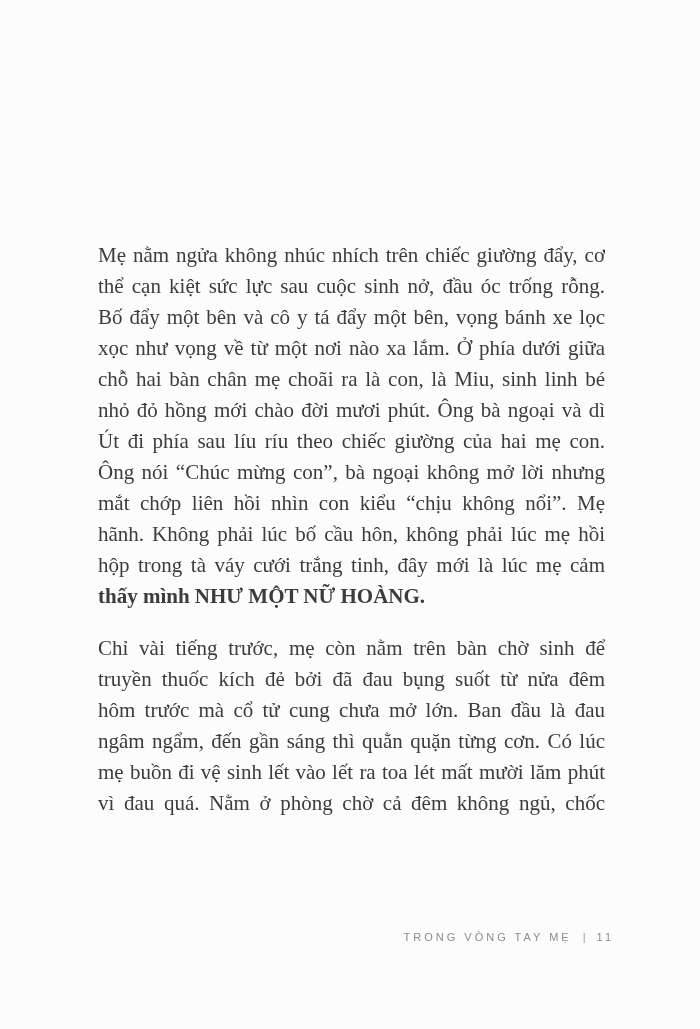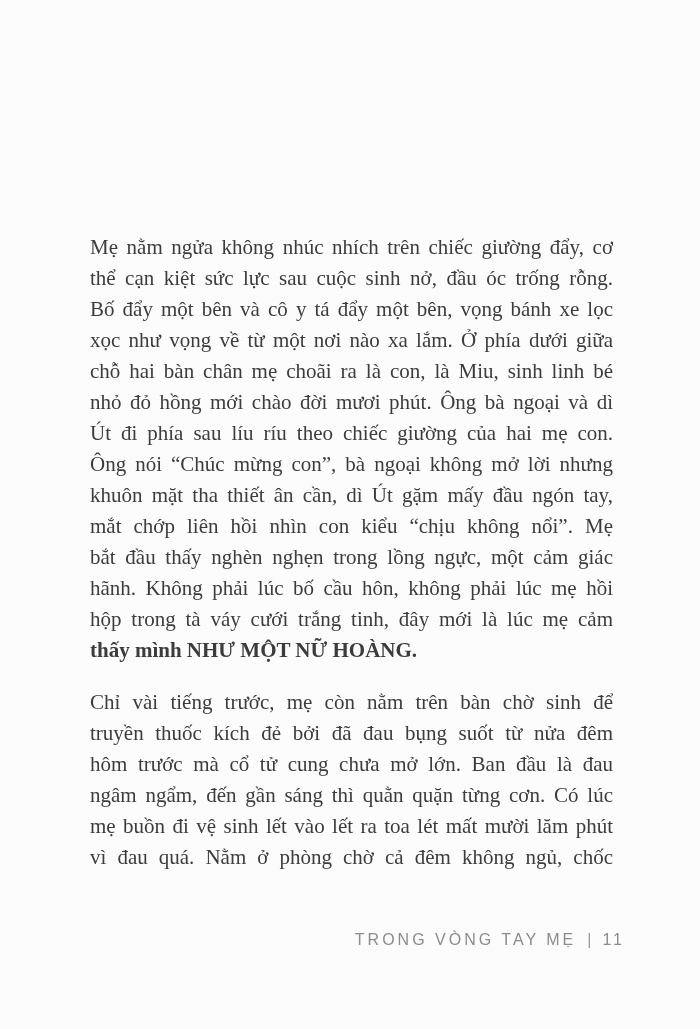--- a/index.html
+++ b/index.html
@@ -18,42 +18,42 @@
   }
   .text-block {
     position: absolute;
     left: 90px;
     top: 232px;
     width: 523px;
     font-size: 21px;
     line-height: 31px;
     color: #3c3c3c;
   }
-  .paragraph { margin: 0; }
+  .paragraph { margin: 8px; }
   .paragraph + .paragraph { margin-top: 21px; }
   .line {
     height: 31px;
     overflow: hidden;
     text-align: justify;
     text-align-last: justify;
   }
   .line-last {
     text-align: left;
     text-align-last: left;
     font-weight: bold;
   }
   .footer {
     position: absolute;
     top: 931px;
-    right: 75px;
+    right: 86px;
     display: flex;
     align-items: center;
     gap: 11px;
     font-family: "Liberation Sans", sans-serif;
-    font-size: 16px;
+    font-size: 11px;
     font-weight: 400;
     letter-spacing: 3px;
     color: #8c8c8c;
     white-space: nowrap;
   }
   .footer .sep {
     color: #9a9a9a;
     font-weight: 300;
     letter-spacing: 0;
   }
@@ -66,23 +66,21 @@
   <div class="text-block">
     <div class="paragraph">
         <div class="line">Mẹ nằm ngửa không nhúc nhích trên chiếc giường đẩy, cơ</div>
         <div class="line">thể cạn kiệt sức lực sau cuộc sinh nở, đầu óc trống rỗng.</div>
         <div class="line">Bố đẩy một bên và cô y tá đẩy một bên, vọng bánh xe lọc</div>
         <div class="line">xọc như vọng về từ một nơi nào xa lắm. Ở phía dưới giữa</div>
         <div class="line">chỗ hai bàn chân mẹ choãi ra là con, là Miu, sinh linh bé</div>
         <div class="line">nhỏ đỏ hồng mới chào đời mươi phút. Ông bà ngoại và dì</div>
         <div class="line">Út đi phía sau líu ríu theo chiếc giường của hai mẹ con.</div>
         <div class="line">Ông nói “Chúc mừng con”, bà ngoại không mở lời nhưng</div>
-        <div class="line">khuôn mặt tha thiết ân cần, dì Út gặm mấy đầu ngón tay,</div>
         <div class="line">mắt chớp liên hồi nhìn con kiểu “chịu không nổi”. Mẹ</div>
-        <div class="line">bắt đầu thấy nghèn nghẹn trong lồng ngực, một cảm giác</div>
         <div class="line">hãnh. Không phải lúc bố cầu hôn, không phải lúc mẹ hồi</div>
         <div class="line">hộp trong tà váy cưới trắng tinh, đây mới là lúc mẹ cảm</div>
         <div class="line line-last">thấy mình NHƯ MỘT NỮ HOÀNG.</div>
       </div>
     <div class="paragraph">
         <div class="line">Chỉ vài tiếng trước, mẹ còn nằm trên bàn chờ sinh để</div>
         <div class="line">truyền thuốc kích đẻ bởi đã đau bụng suốt từ nửa đêm</div>
         <div class="line">hôm trước mà cổ tử cung chưa mở lớn. Ban đầu là đau</div>
         <div class="line">ngâm ngẩm, đến gần sáng thì quằn quặn từng cơn. Có lúc</div>
         <div class="line">mẹ buồn đi vệ sinh lết vào lết ra toa lét mất mười lăm phút</div>

